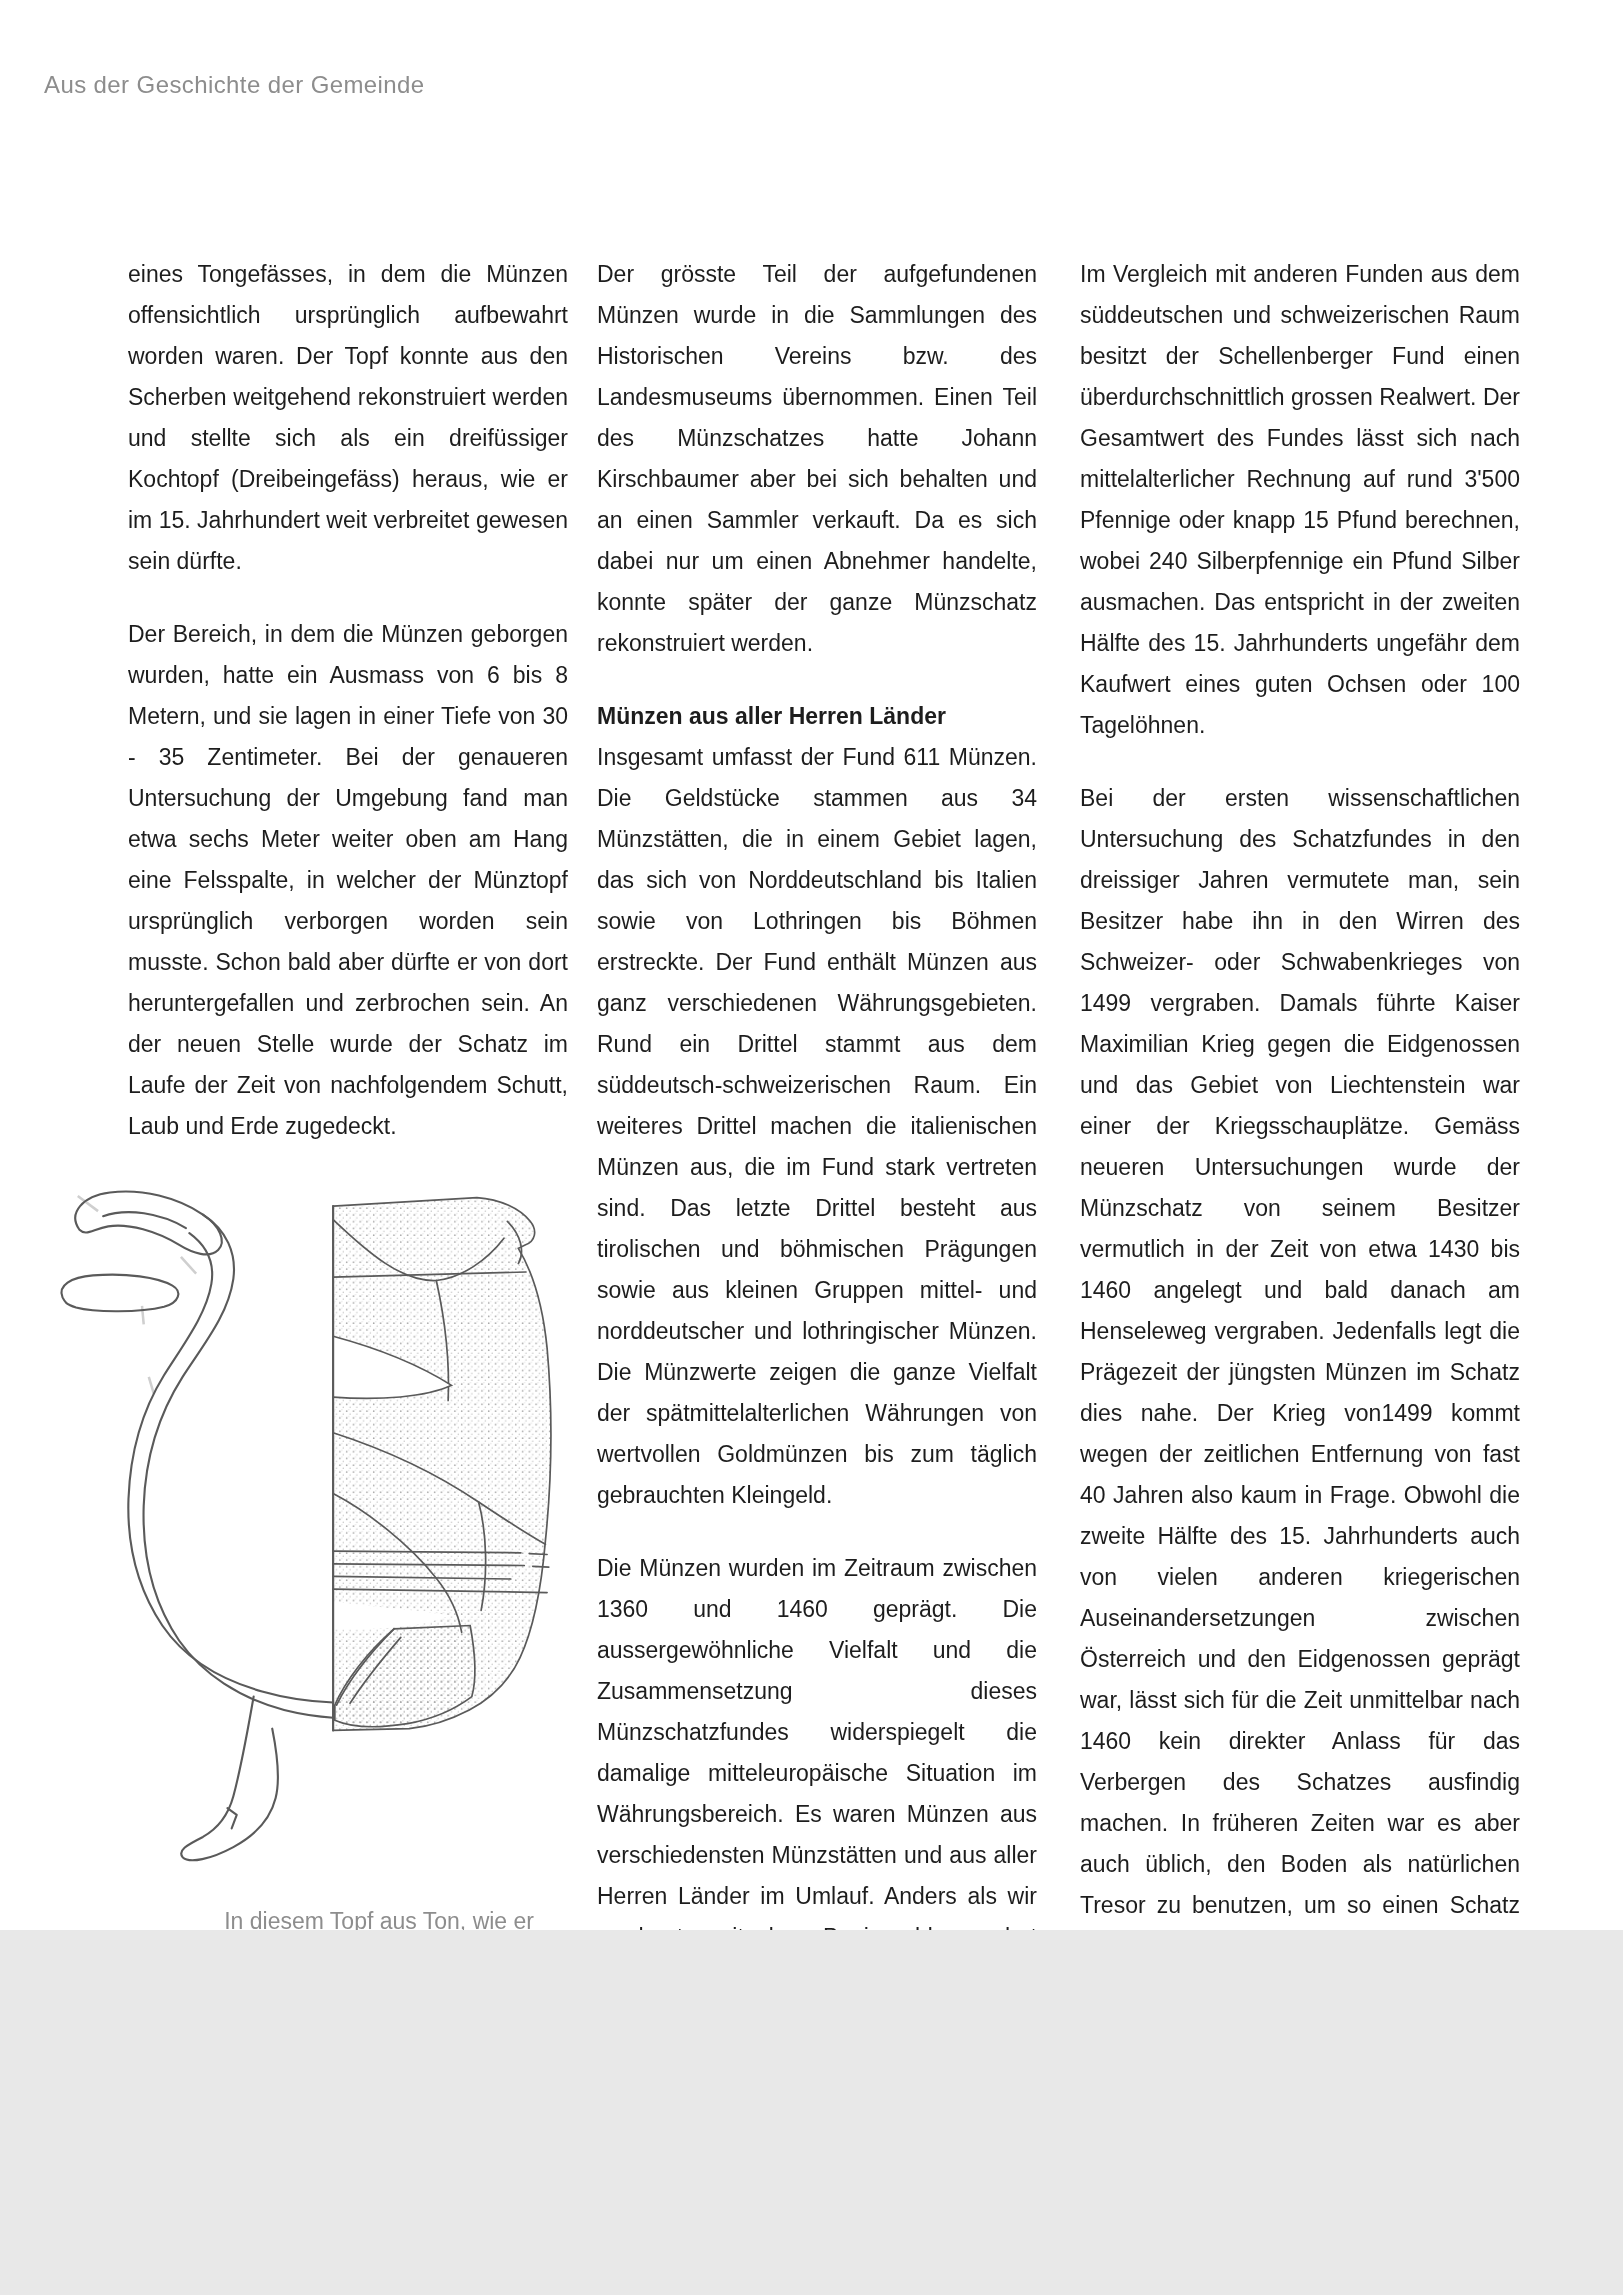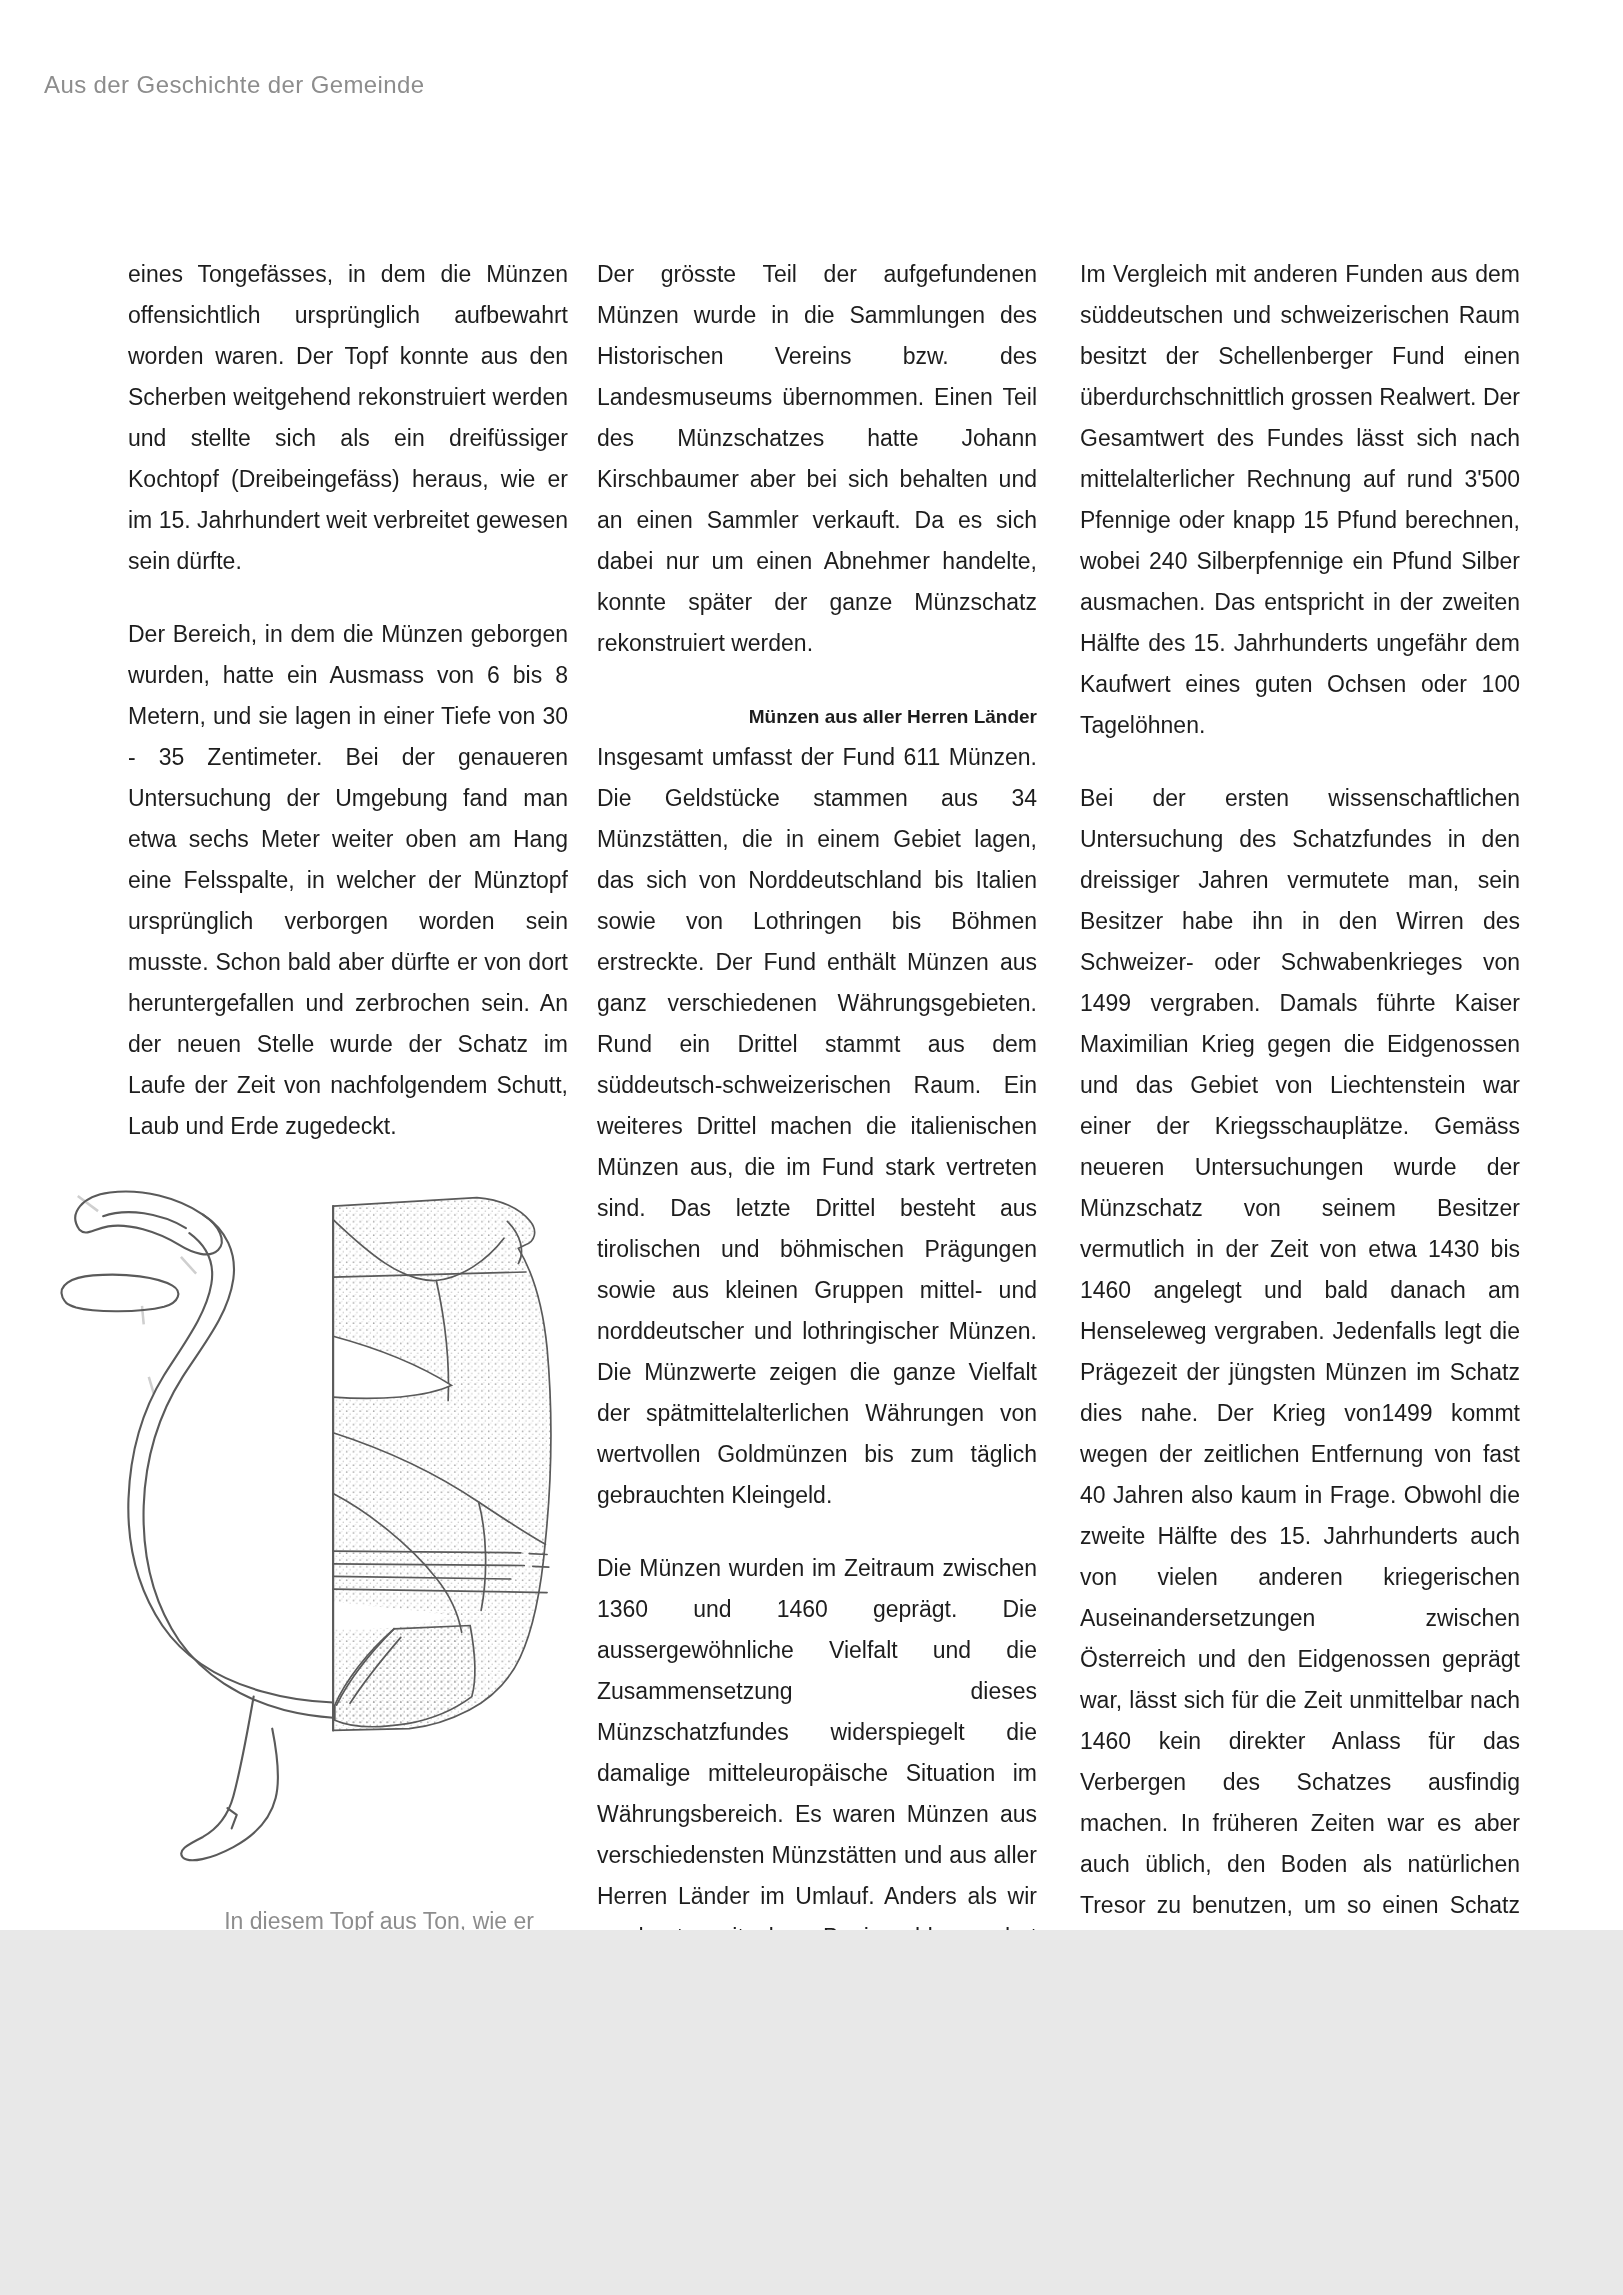--- a/index.html
+++ b/index.html
@@ -31,25 +31,25 @@
     text-align: justify;
     hyphens: auto;
     -webkit-hyphens: auto;
   }
   .col-1 { left: 108px; margin-left: 20px; }
   .col-2 { left: 597px; }
   .col-3 { left: 1080px; }
   .col p { margin: 0 0 32px 0; }
   .col p:last-child { margin-bottom: 0; }
   .subhead {
-    font-size: 19px;
+    font-size: 23px;
     line-height: 41px;
     font-weight: bold;
     margin: 0;
-    text-align: right;
+    text-align: left;
   }
   .after-head { margin-top: 0 !important; }
   .figure {
     margin: 22px 0 0 -74px;
     width: 516px;
   }
   .pot-svg { display: block; }
   .caption {
     margin-top: 37px;
     width: 406px;

